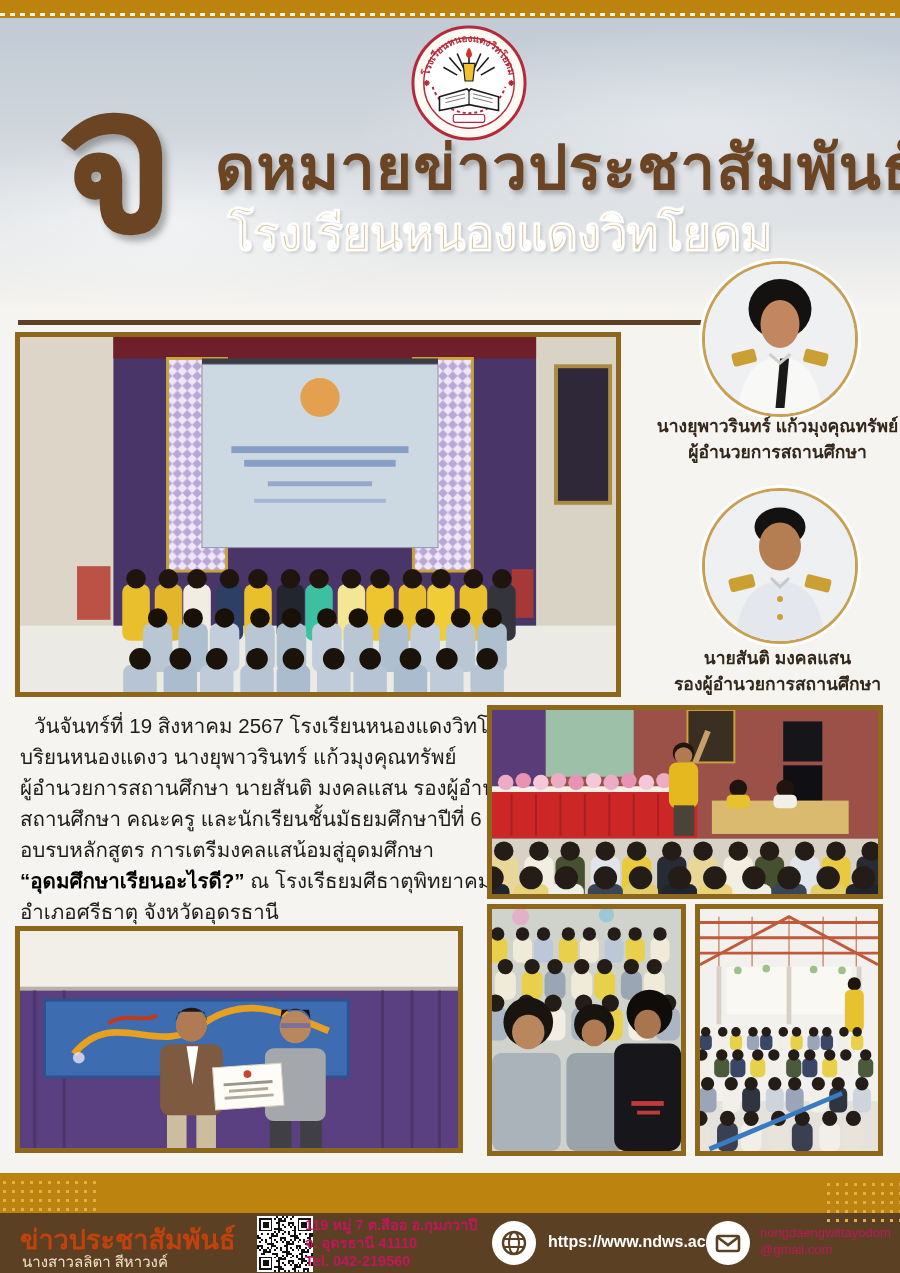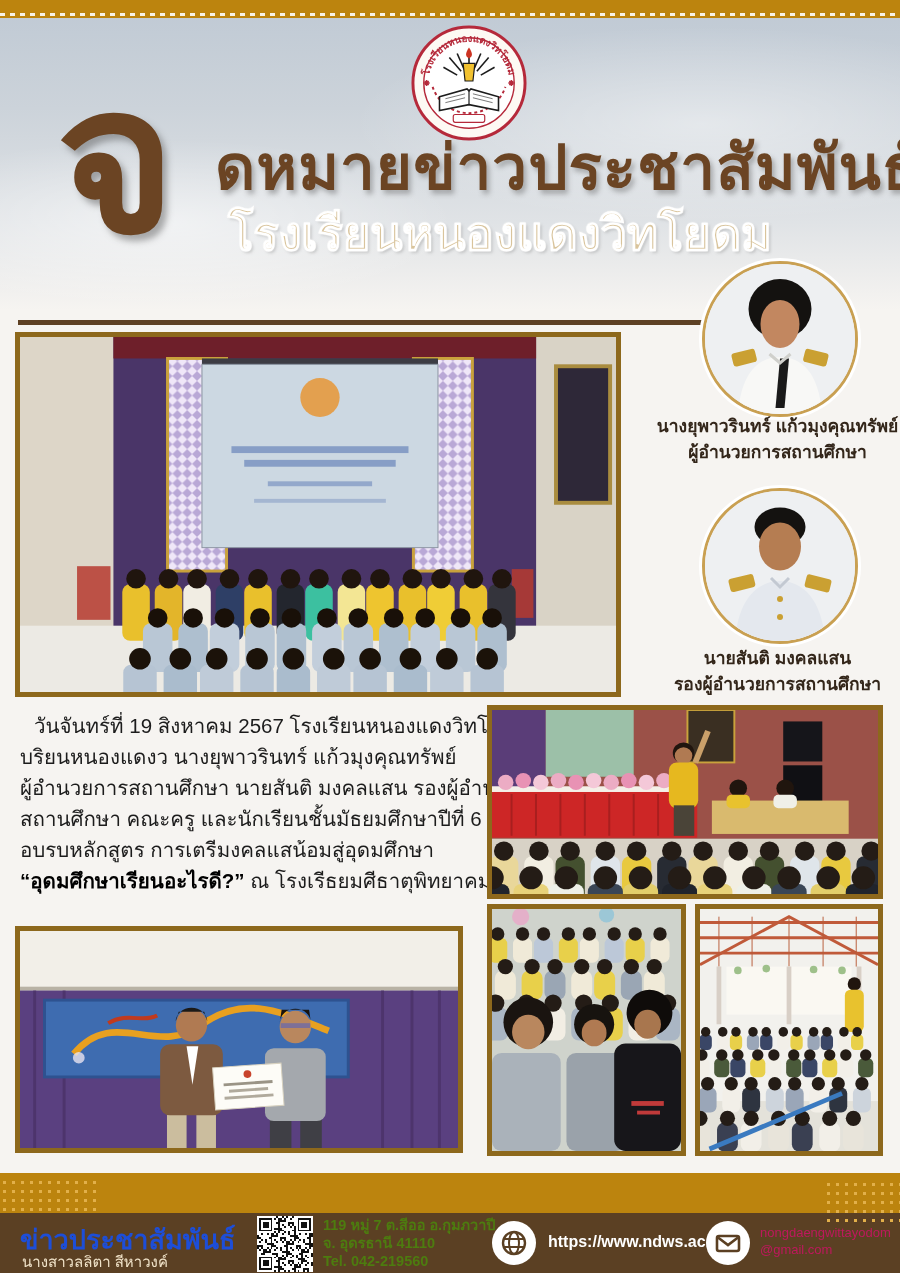--- a/index.html
+++ b/index.html
@@ -49,24 +49,24 @@
   .article .indent{padding-left:14px;}
   .hl{color:#000000;font-weight:700;}
 
   
   .footer-gold{position:absolute;left:0;top:1173px;width:900px;height:40px;background:#bc840e;}
   .footer-brown{position:absolute;left:0;top:1213px;width:900px;height:60px;background:#5b4023;}
   .dots{position:absolute;background-image:radial-gradient(#e2b04a 1.6px, rgba(0,0,0,0) 1.8px);
        background-size:9px 9px;}
   #dots-left{left:0;top:1178px;width:96px;height:38px;}
   #dots-right{left:824px;top:1180px;width:76px;height:42px;}
-  .footer-title{position:absolute;left:20px;top:1218px;font-size:27px;font-weight:800;color:#1d4ed8;}
+  .footer-title{position:absolute;left:20px;top:1218px;font-size:27px;font-weight:800;color:#c2410c;}
   .footer-author{position:absolute;left:22px;top:1250px;font-size:15px;color:#f0e2c8;}
   .qr-panel{position:absolute;left:257px;top:1216px;width:56px;height:56px;background:#fff;border-radius:2px;}
-  .address{position:absolute;left:323px;top:1216px;font-size:14.5px;line-height:18px;color:#4d7c0f;font-weight:600;}
+  .address{position:absolute;left:305px;top:1216px;font-size:14.5px;line-height:18px;color:#be185d;font-weight:600;}
   .fcircle{position:absolute;width:44px;height:44px;border-radius:50%;background:#fff;top:1221px;}
   #globe-circle{left:492px;} #mail-circle{left:706px;}
   .fcircle svg{display:block;width:44px;height:44px;}
   .site{position:absolute;left:548px;top:1233px;font-size:16px;color:#fff;font-weight:600;}
   .email{position:absolute;left:760px;top:1224px;font-size:13px;line-height:17px;color:#be185d;}
 </style>
 </head>
 <body>
 
 <div class="page">
@@ -249,20 +249,21 @@
     <div>รองผู้อำนวยการสถานศึกษา</div>
   </div>
 
   <div class="article">
     <div class="ln indent">วันจันทร์ที่ 19 สิงหาคม 2567 โรงเรียนหนองแดงวิทโยดม</div>
     <div class="ln">บริยนหนองแดงว นางยุพาวรินทร์ แก้วมุงคุณทรัพย์</div>
     <div class="ln">ผู้อำนวยการสถานศึกษา นายสันติ มงคลแสน รองผู้อำนวยการ</div>
     <div class="ln">สถานศึกษา คณะครู และนักเรียนชั้นมัธยมศึกษาปีที่ 6 เข้าร่วม</div>
     <div class="ln">อบรบหลักสูตร การเตรีมงคลแสน้อมสู่อุดมศึกษา</div>
     <div class="ln"><span class="hl">“อุดมศึกษาเรียนอะไรดี?”</span><span> ณ โรงเรีธยมศีธาตุพิทยาคม</span></div>
+    <div class="ln">อำเภอศรีธาตุ จังหวัดอุดรธานี</div>
   </div>
 
   <div class="photo" id="mid-photo">
     <svg id="sc-mid" viewBox="0 0 395 193" preserveAspectRatio="none">
       <rect width="395" height="193" fill="#9b5148"></rect>
       <rect width="55" height="120" fill="#5a3d78"></rect>
       <rect x="55" width="90" height="70" fill="#9cc0a8"></rect>
       <rect x="200" width="48" height="55" fill="#3a2f22" stroke="#c9a23c" stroke-width="2"></rect>
       <rect x="298" y="12" width="40" height="42" fill="#15151a"></rect>
       <rect x="298" y="58" width="40" height="40" fill="#101014"></rect>

